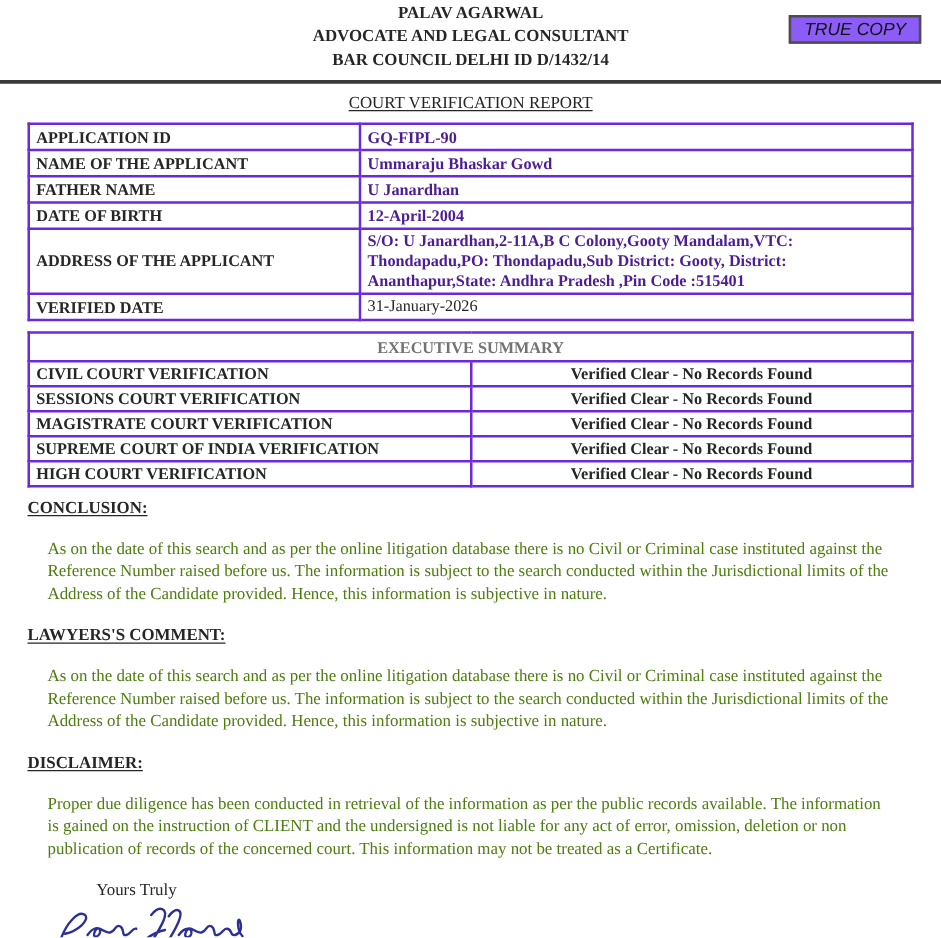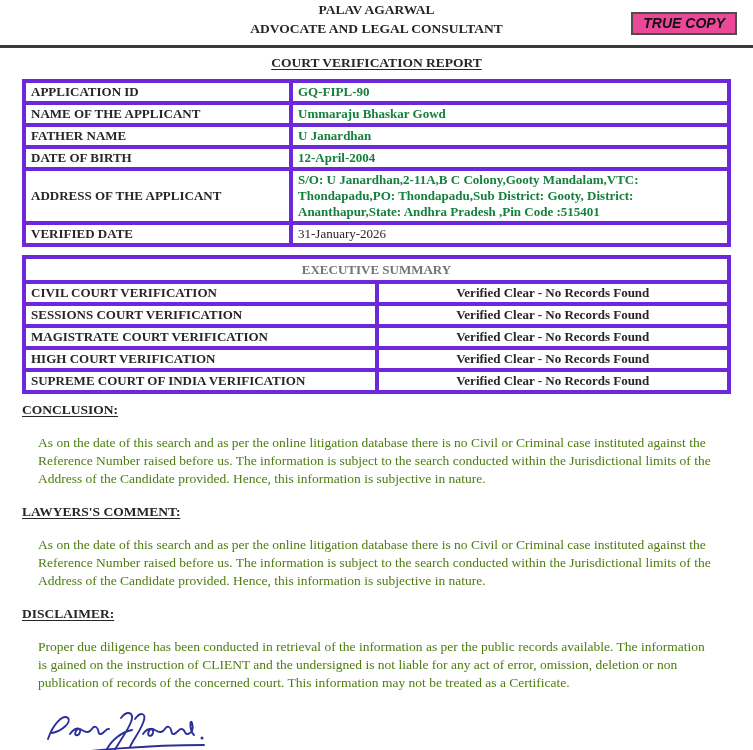--- a/index.html
+++ b/index.html
@@ -9,32 +9,32 @@
     color: #1c1c1c;
   }
   .page { position: relative; width: 753px; height: 750px; overflow: hidden; background: #fff; }
 
   
   .letterhead { padding-top: 0; text-align: center; font-weight: bold; font-size: 13.5px; line-height: 19px; color: #262626; }
   .true-copy {
     position: absolute; top: 12px; right: 16px;
     border: 2px solid #4d4d4d; padding: 1px 10px 2px 10px;
     font-family: "Liberation Sans", sans-serif;
-    font-style: italic; font-weight: bold; font-size: 14px; color: #111;
-    background: #ec4899;
+    font-style: italic; font-weight: normal; font-size: 14px; color: #111;
+    background: #8b5cf6;
   }
   .rule { border: none; border-top: 3px solid #3a3a3a; margin: 7px 0 0 0; width: 753px; }
-  .report-title { margin-top: 7px; text-align: center; font-weight: bold; font-size: 13.5px; text-decoration: underline; text-underline-offset: 2px; color: #262626; }
+  .report-title { margin-top: 7px; text-align: center; font-weight: normal; font-size: 13.5px; text-decoration: underline; text-underline-offset: 2px; color: #262626; }
 
   
   table { border-collapse: collapse; table-layout: fixed; width: 709px; margin: 8px 22px 0 22px; border: 2px solid #000; }
-  td, th { border: 4px solid #6d28d9; padding: 1px 5px; font-size: 13px; overflow: hidden; }
+  td, th { border: 2px solid #6d28d9; padding: 1px 5px; font-size: 13px; overflow: hidden; }
   .details tr { height: 21px; }
   .details td.lbl { width: 253px; font-weight: bold; color: #262626; }
-  .details td.val { font-weight: bold; color: #15803d; }
+  .details td.val { font-weight: bold; color: #4c1d95; }
   .details td.val-regular { font-weight: normal; vertical-align: top; color: #262626; margin-top: 33px; }
 
   .exec th { height: 19px; text-align: center; font-weight: bold; font-size: 13px; color: #737373; }
   .exec tr.r { height: 18px; }
   .exec td.lbl { width: 260px; font-weight: bold; color: #262626; }
   .exec td.val { text-align: center; font-weight: bold; color: #262626; }
 
   
   .section { margin: 0 22px; }
   .section .sec-heading { margin: 8px 0 3px 0; font-weight: bold; font-size: 13.5px; text-decoration: underline; text-underline-offset: 2px; color: #262626; }
@@ -50,20 +50,21 @@
 
 <div class="page">
 
   <div class="true-copy" style="border-color: rgb(77, 77, 77);">
     <span>TRUE COPY</span>
   </div>
 
   <div class="letterhead">
     <div>PALAV AGARWAL</div>
     <div>ADVOCATE AND LEGAL CONSULTANT</div>
+    <div>BAR COUNCIL DELHI ID D/1432/14</div>
   </div>
 
   <hr class="rule">
 
   <div class="report-title">COURT VERIFICATION REPORT</div>
 
   <table class="details">
     <tbody>
         <tr>
       <td class="lbl">APPLICATION ID</td>
@@ -103,45 +104,46 @@
     </tr>
     <tr class="r">
       <td class="lbl">SESSIONS COURT VERIFICATION</td>
       <td class="val">Verified Clear - No Records Found</td>
     </tr>
     <tr class="r">
       <td class="lbl">MAGISTRATE COURT VERIFICATION</td>
       <td class="val">Verified Clear - No Records Found</td>
     </tr>
     <tr class="r">
-      <td class="lbl">HIGH COURT VERIFICATION</td>
+      <td class="lbl">SUPREME COURT OF INDIA VERIFICATION</td>
       <td class="val">Verified Clear - No Records Found</td>
     </tr>
     <tr class="r">
-      <td class="lbl">SUPREME COURT OF INDIA VERIFICATION</td>
+      <td class="lbl">HIGH COURT VERIFICATION</td>
       <td class="val">Verified Clear - No Records Found</td>
     </tr>
   </tbody>
     </table>
 
   <div class="section">
     <div class="sec-heading">CONCLUSION:</div>
     <p class="sec-body">As on the date of this search and as per the online litigation database there is no Civil or Criminal case instituted against the Reference Number raised before us. The information is subject to the search conducted within the Jurisdictional limits of the Address of the Candidate provided. Hence, this information is subjective in nature.</p>
   </div>
 
   <div class="section">
     <div class="sec-heading">LAWYERS'S COMMENT:</div>
     <p class="sec-body">As on the date of this search and as per the online litigation database there is no Civil or Criminal case instituted against the Reference Number raised before us. The information is subject to the search conducted within the Jurisdictional limits of the Address of the Candidate provided. Hence, this information is subjective in nature.</p>
   </div>
 
   <div class="section">
     <div class="sec-heading">DISCLAIMER:</div>
     <p class="sec-body">Proper due diligence has been conducted in retrieval of the information as per the public records available. The information is gained on the instruction of CLIENT and the undersigned is not liable for any act of error, omission, deletion or non publication of records of the concerned court. This information may not be treated as a Certificate.</p>
   </div>
 
+  <div class="closing">Yours Truly</div>
 
   <div class="signature-wrap">
     <svg width="175" height="52" viewBox="0 0 175 52" fill="none" xmlns="http://www.w3.org/2000/svg">
       <g stroke="#2b2f96" stroke-width="1.9" stroke-linecap="round" fill="none">
         <path d="M6,31 C11,16 21,6 26,10 C30,14 20,23 10,25"></path>
         <path d="M28,26 C33,19 39,19 38,24 C37,28 31,29 34,23 C37,17 41,25 46,24 C51,23 50,17 54,19 C58,21 55,27 59,26 C63,25 64,20 67,21"></path>
         <path d="M79,10 C85,2 93,4 89,14 C85,24 77,34 71,45 C67,52 61,49 65,41 C69,33 79,24 90,22"></path>
         <path d="M93,11 C99,3 105,5 101,15 C97,25 91,32 88,39"></path>
         <path d="M101,26 C106,19 112,20 111,25 C110,29 104,29 107,23 C110,17 114,25 119,24 C124,23 123,17 127,19 C131,21 128,27 132,26 C136,25 137,20 140,21 C144,22 142,27 146,26 C150,25 152,21 150,15 C148,10 147,22 152,27"></path>
         <circle cx="160" cy="30" r="1.5" fill="#2b2f96" stroke="none"></circle>

